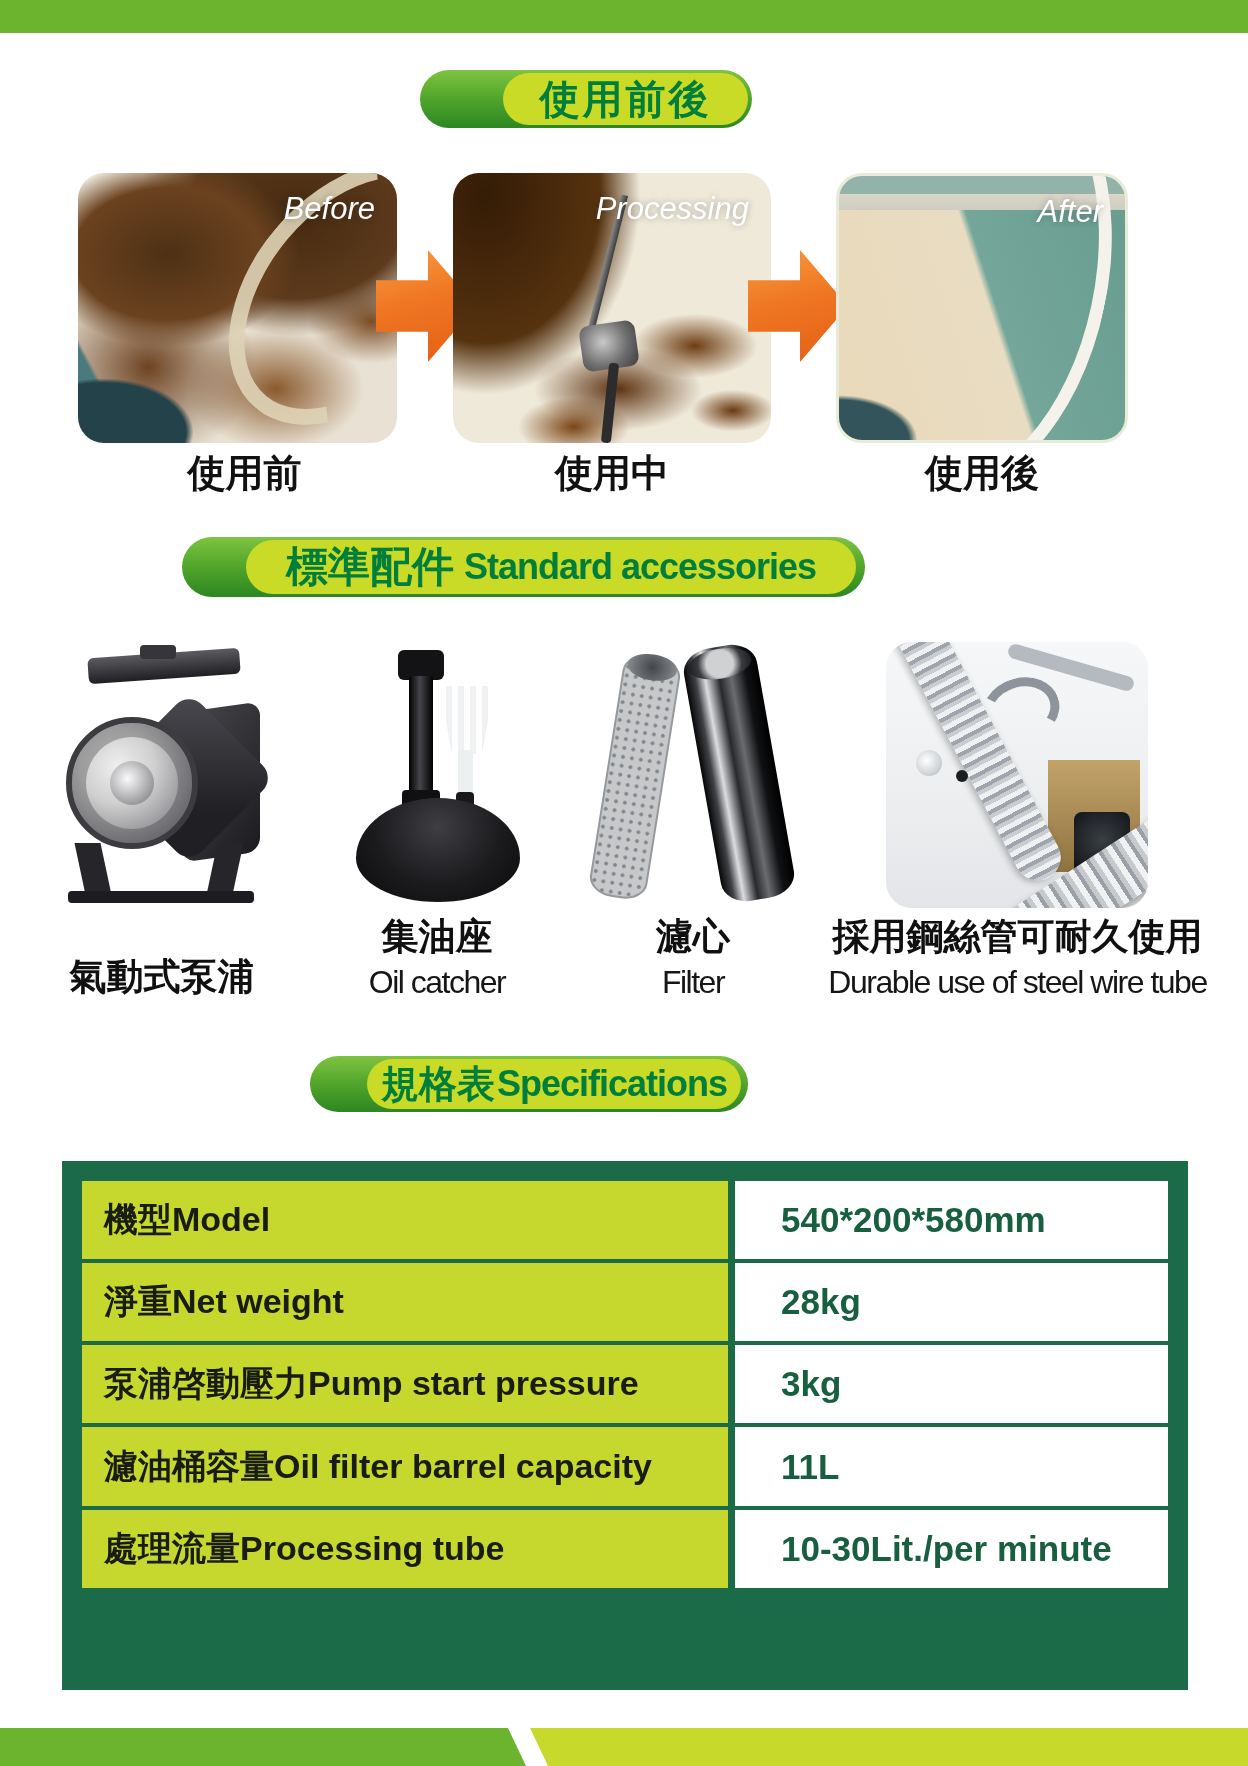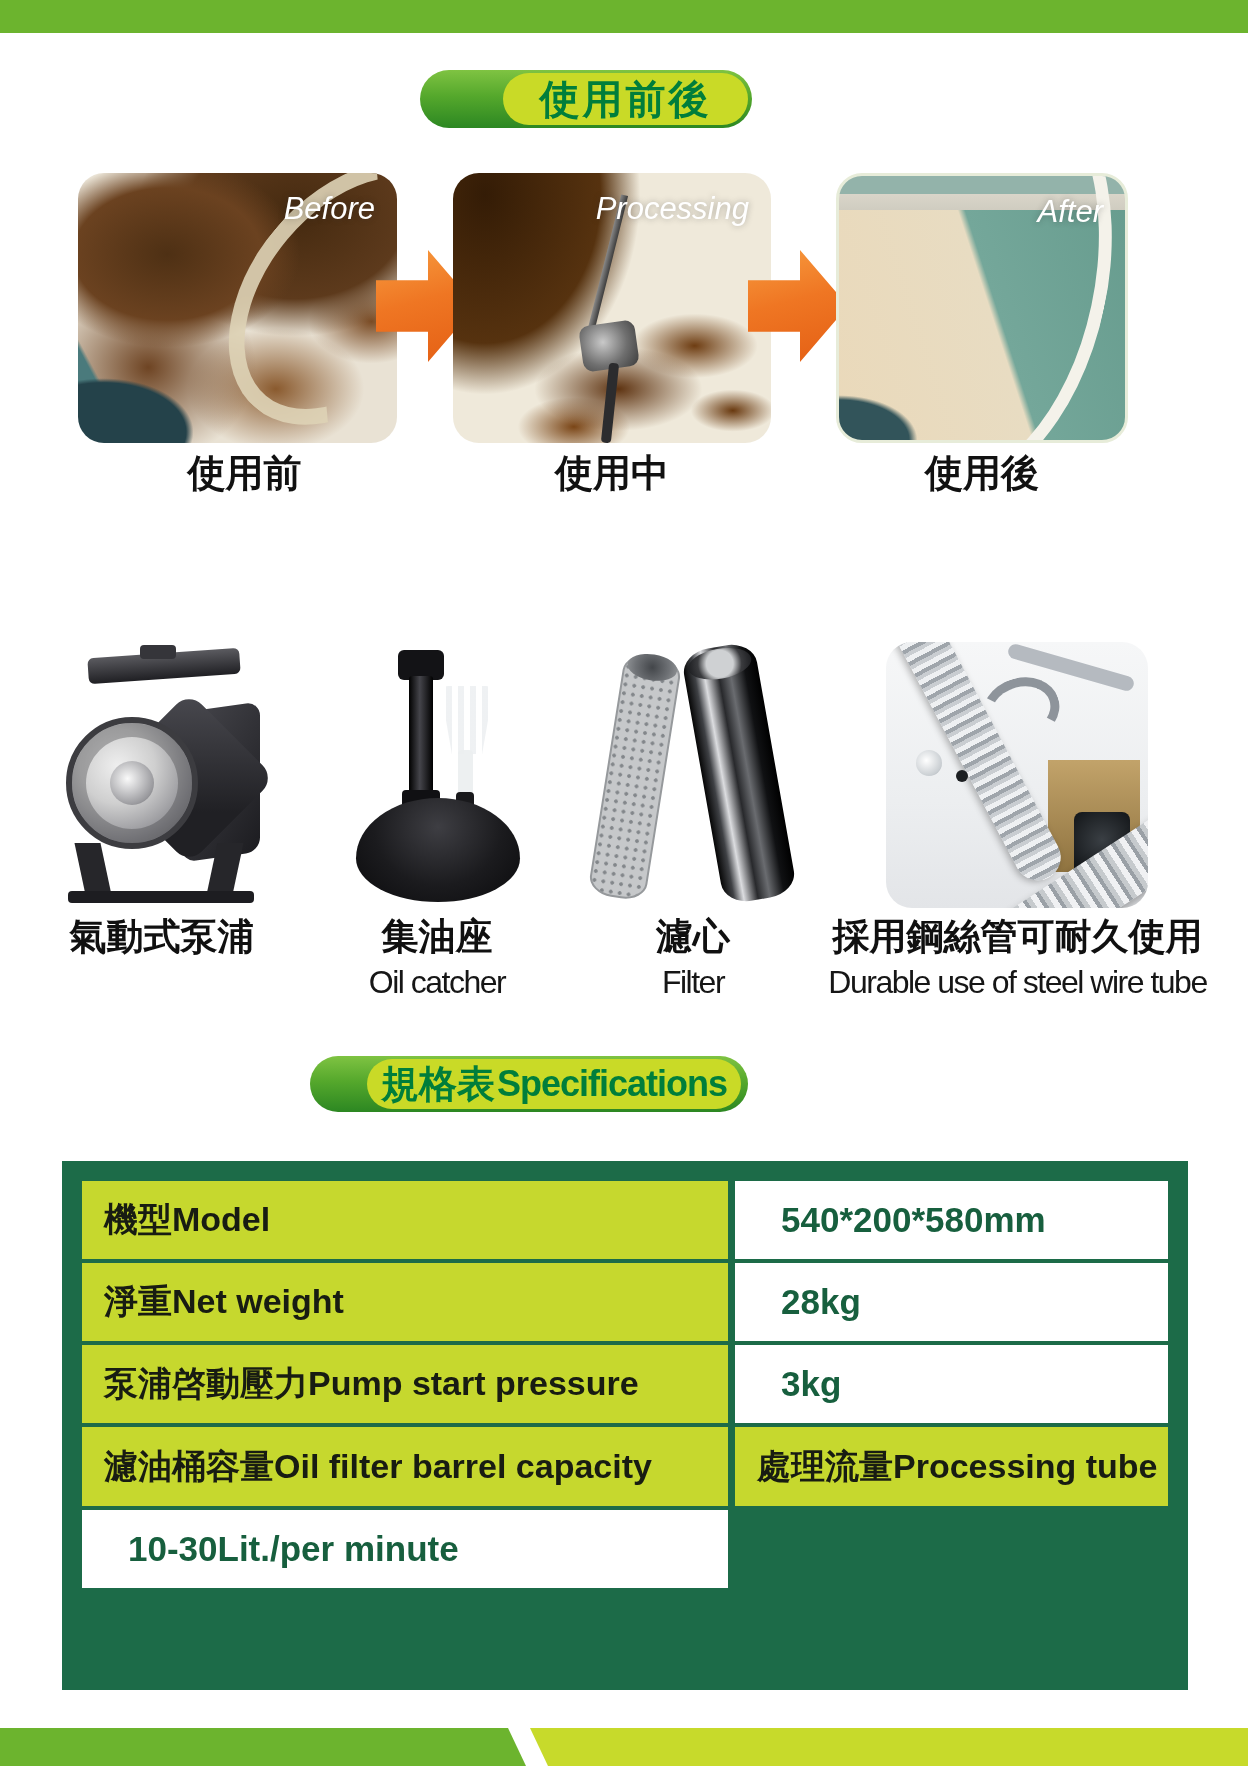--- a/index.html
+++ b/index.html
@@ -153,21 +153,21 @@
   .t-corr1 { position:absolute; left:-80px; top:250px; width:480px; height:58px; transform:rotate(-33deg);
        border-radius:29px;
        background:repeating-linear-gradient(90deg,#f0f1f3 0 6px,#9aa0a6 6px 10px,#c6cacd 10px 15px);
        box-shadow:0 4px 9px rgba(0,0,0,.3); }
   .t-plug { position:absolute; left:30px; top:108px; width:26px; height:26px; border-radius:50%;
        background:radial-gradient(circle at 40% 40%, #fff, #c9ced2 70%, #8d9297); }
   .t-dot { position:absolute; left:70px; top:128px; width:12px; height:12px; border-radius:50%; background:#1c1f22; }
 
   .acc-label-zh { position:absolute; top:912px; text-align:center; font-size:37px; font-weight:600; color:#101010; white-space:nowrap; }
   .acc-label-en { position:absolute; top:964px; text-align:center; font-size:32px; font-weight:400; color:#161616; letter-spacing:-1.5px; white-space:nowrap; }
-  .al-1 { left:32px;  width:260px; }
+  .al-1 { left:32px;  width:260px;margin-top:40px; }
   .al-2 { left:327px; width:220px; }
   .al-3 { left:613px; width:160px; }
   .al-4 { left:790px; width:455px; }
 
   
   .spec-table { position:absolute; left:62px; top:1161px; width:1126px; height:529px;
        background:#1c6b48; padding:20px; display:grid;
        grid-template-columns:646px 1fr; column-gap:7px; row-gap:4px;
        grid-template-rows:repeat(6,1fr); }
   .spec-label { background:#c6d82e; display:flex; align-items:center; padding-left:22px;
@@ -200,20 +200,26 @@
   <div class="flow-arrow arrow-2"></div>
   <div class="photo photo-3">
     <div class="tube-arc-3"></div>
     <div class="photo-overlay">After</div>
   </div>
 
   <div class="photo-caption cap-1">使用前</div>
   <div class="photo-caption cap-2">使用中</div>
   <div class="photo-caption cap-3">使用後</div>
 
+  <div class="pill pill2">
+    <div class="pill-inner">
+      <span class="pill-zh">標準配件</span>
+      <span class="pill-en">Standard accessories</span>
+    </div>
+  </div>
 
   <div class="acc acc-pump">
     <div class="pump-top"></div>
     <div class="pump-knob"></div>
     <div class="pump-side"></div>
     <div class="pump-body"></div>
     <div class="pump-flange"></div>
     <div class="pump-hub"></div>
     <div class="pump-leg-l"></div>
     <div class="pump-leg-r"></div>
@@ -271,20 +277,21 @@
 
     <div class="spec-value">540*200*580mm</div>
 
     <div class="spec-label">淨重Net weight</div>
     <div class="spec-value">28kg</div>
 
     <div class="spec-label">泵浦啓動壓力Pump start pressure</div>
     <div class="spec-value">3kg</div>
 
     <div class="spec-label">濾油桶容量Oil filter barrel capacity</div>
+    <div class="spec-value">11L</div>
 
     <div class="spec-label">處理流量Processing tube</div>
     <div class="spec-value">10-30Lit./per minute</div>
   </div>
 
   <div class="bottom-bar">
     <div class="seg-green"></div>
     <div class="seg-yellow"></div>
   </div>
 

